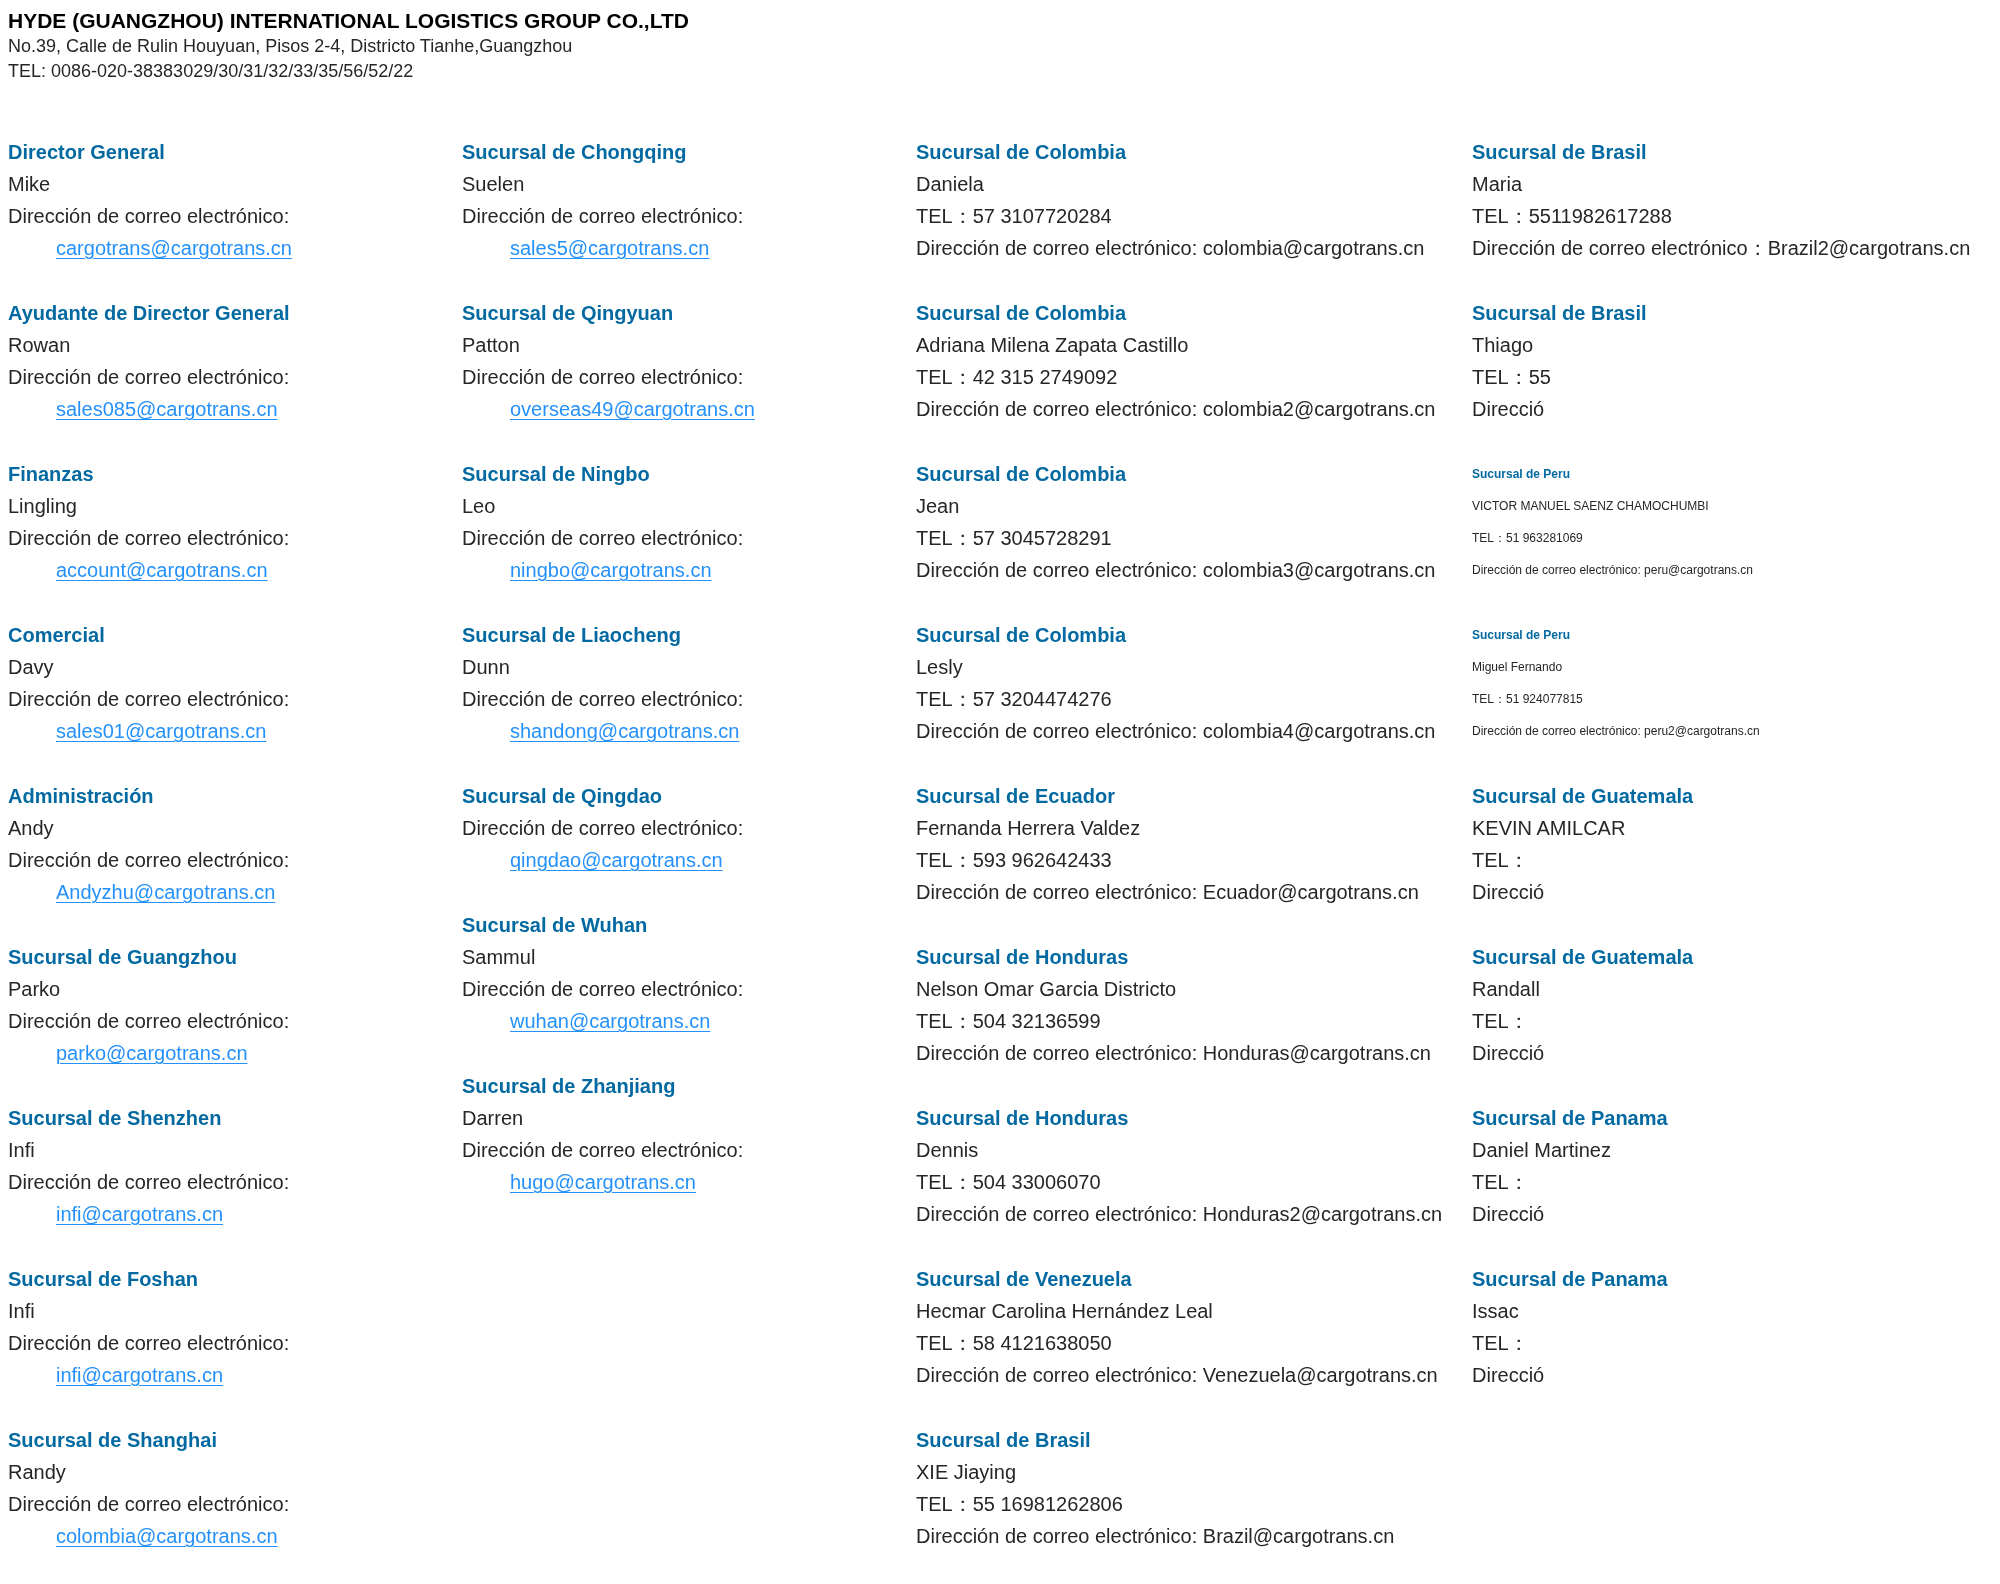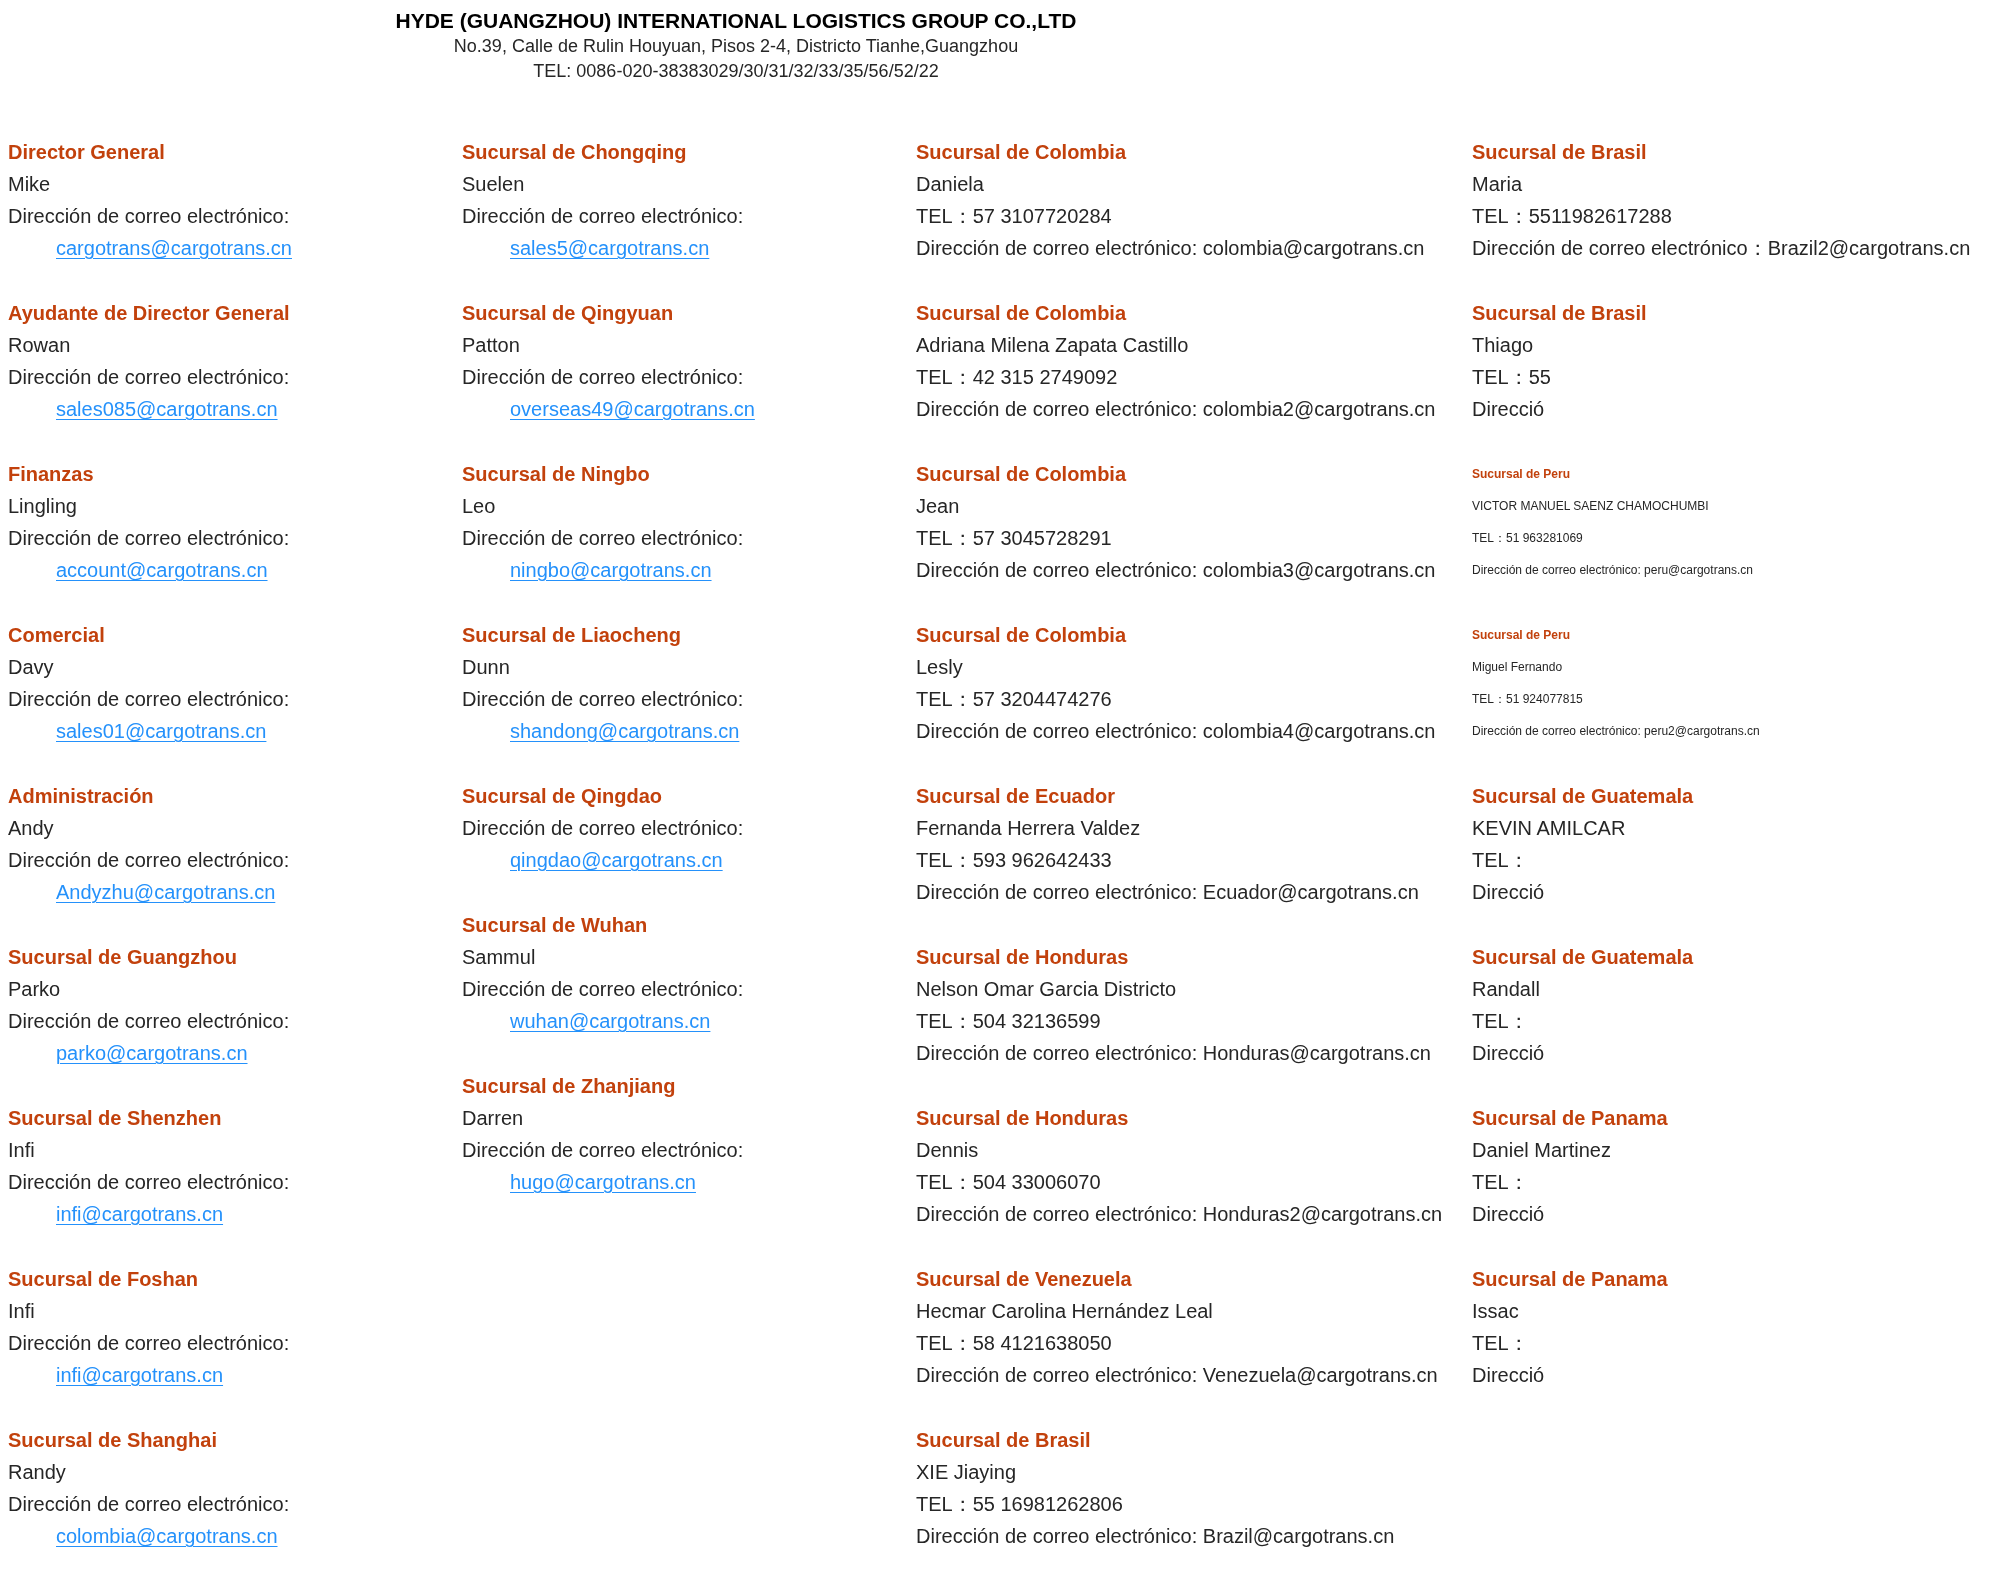--- a/index.html
+++ b/index.html
@@ -3,37 +3,37 @@
 <meta charset="utf-8">
 <style>
   html, body { margin: 0; padding: 0; background: #ffffff; }
   body {
     width: 2000px; height: 1584px; overflow: hidden;
     font-family: "Liberation Sans", "DejaVu Sans", sans-serif;
     color: #262626;
   }
   .page { padding: 8px 0 0 8px; }
 
-  .doc-header { width: 1456px; text-align: center; }
+  .doc-header { width: 1456px; text-align: left; }
   .company-name { font-size: 21px; font-weight: 700; color: #000; line-height: 26px; }
   .company-address { font-size: 18px; line-height: 25px; }
   .company-tel { font-size: 18px; line-height: 25px; }
 
   #columns {
     display: grid;
     grid-template-columns: 454px 454px 556px 1fr;
     margin-top: 52px;
     align-items: start;
   }
   .col { min-width: 0; }
 
   .entry { font-size: 20px; line-height: 32px; margin-bottom: 33px; white-space: nowrap; }
   .entry.small { font-size: 12px; }
   .entry.gap-before { margin-top: 20px; }
-  .entry-title { font-weight: 700; color: #c2410c; }
+  .entry-title { font-weight: 700; color: #0369a1; }
 
   .email-link {
     color: #2491fb;
     text-decoration: underline;
     text-decoration-thickness: 1px;
     text-underline-offset: 3px;
     cursor: pointer;
     margin-left: 48px;
   }
 </style>

